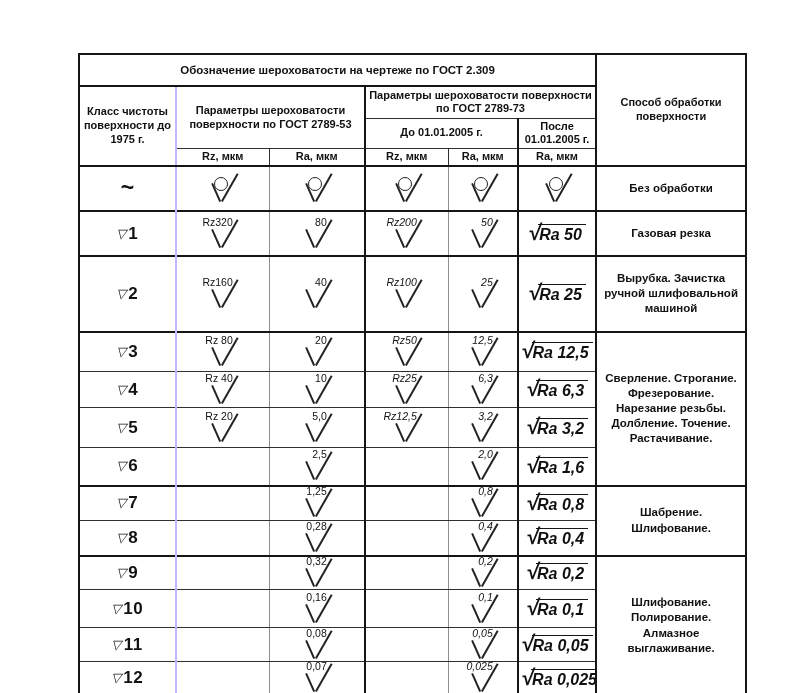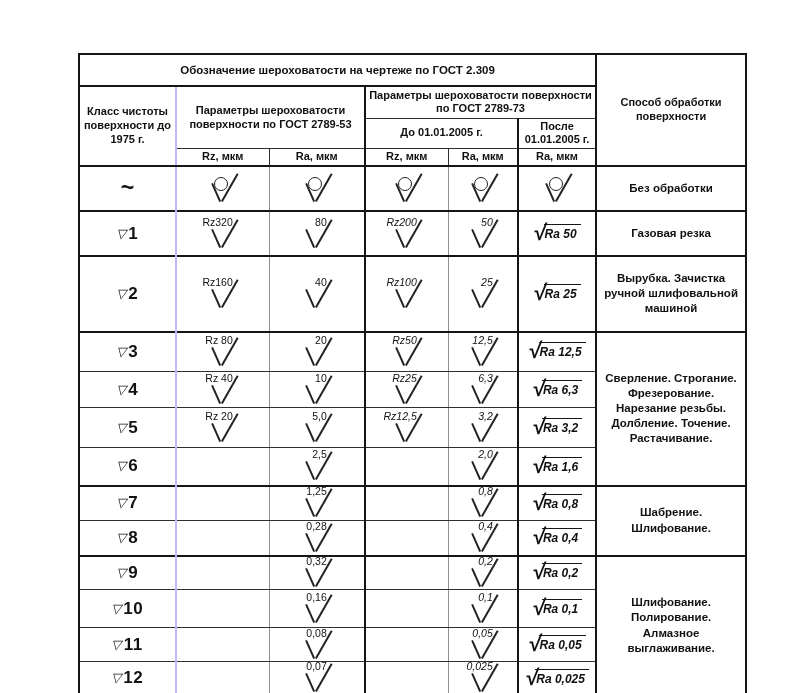--- a/index.html
+++ b/index.html
@@ -58,21 +58,21 @@
     position:absolute; left:13.5px; top:4px; width:12px; height:12px; background:#fff;
     border:1.5px solid #232323; border-radius:50%; z-index:2;
   }
   
   .sq { display:inline-flex; align-items:flex-start; font-style:italic; }
   .rad::before {
     content:"√"; font-size:22px; line-height:19px; font-weight:600;
     letter-spacing:-1px; display:inline-block; transform:skewX(-6deg);
   }
   .sqb {
-    border-top:1.6px solid #151515; font-size:12px; font-weight:600; line-height:17px;
+    border-top:1.6px solid #151515; font-size:16px; font-weight:600; line-height:17px;
     padding:1px 4px 0 1px; margin-top:1px; margin-left:-1px; white-space:nowrap;
   }
   
   .mth { font-weight:bold; font-size:11.5px; line-height:1.32; padding:14px 5px; }
 </style>
 </head>
 <body>
 
 <div class="sheet">
 <table class="rough">

